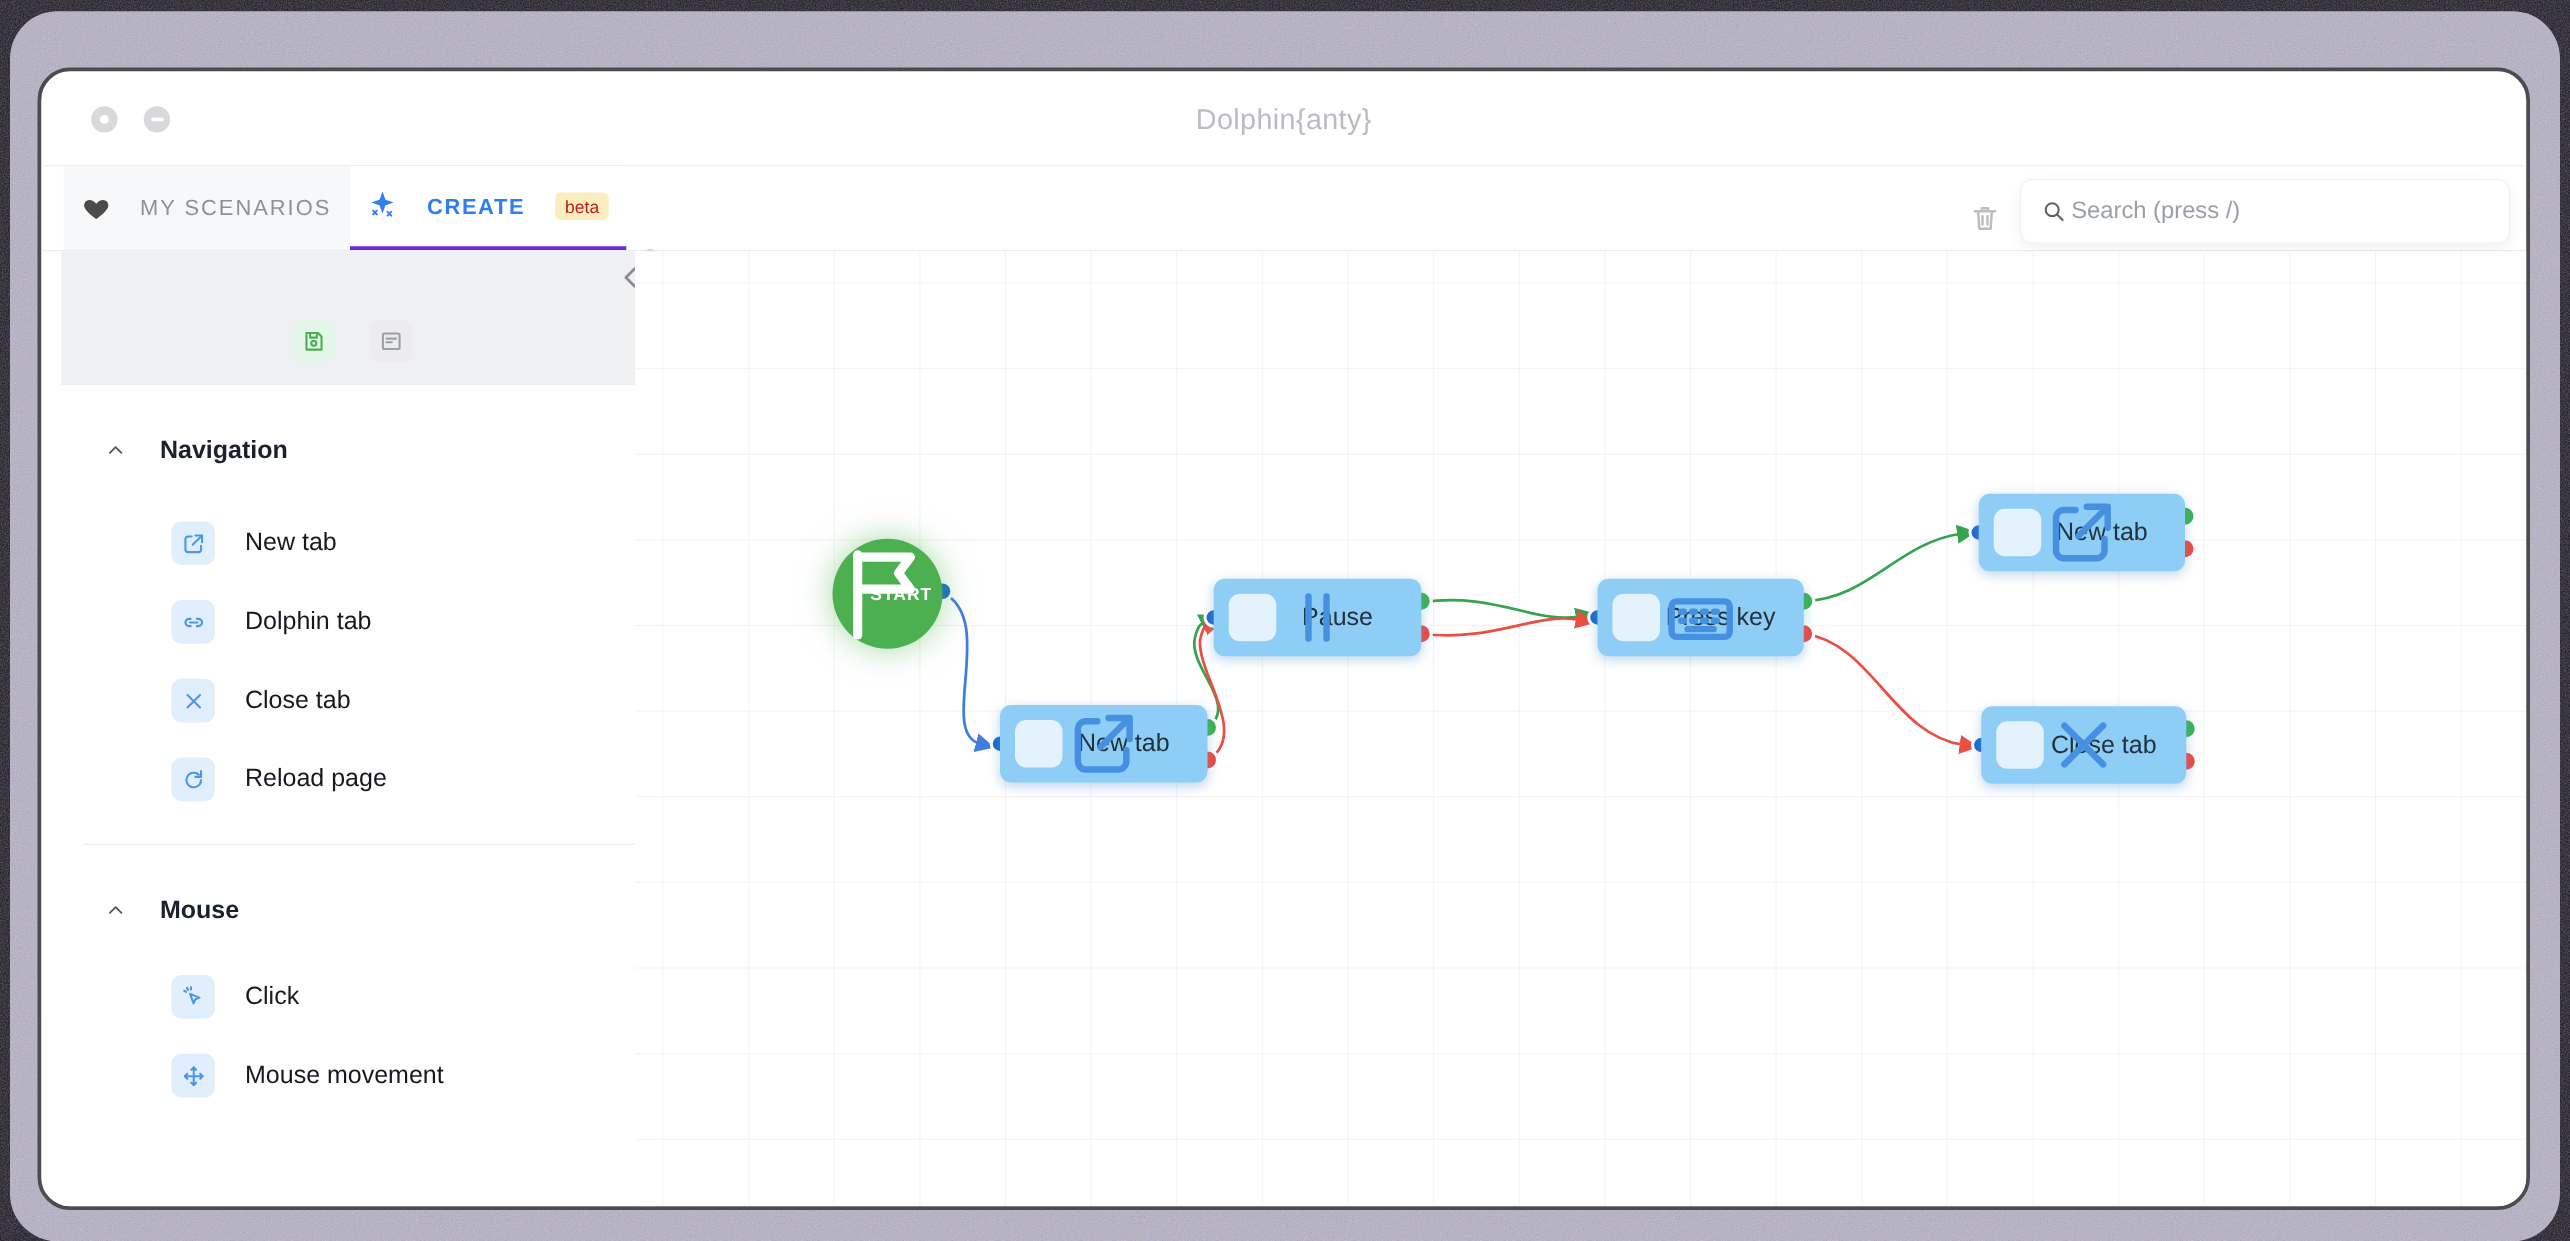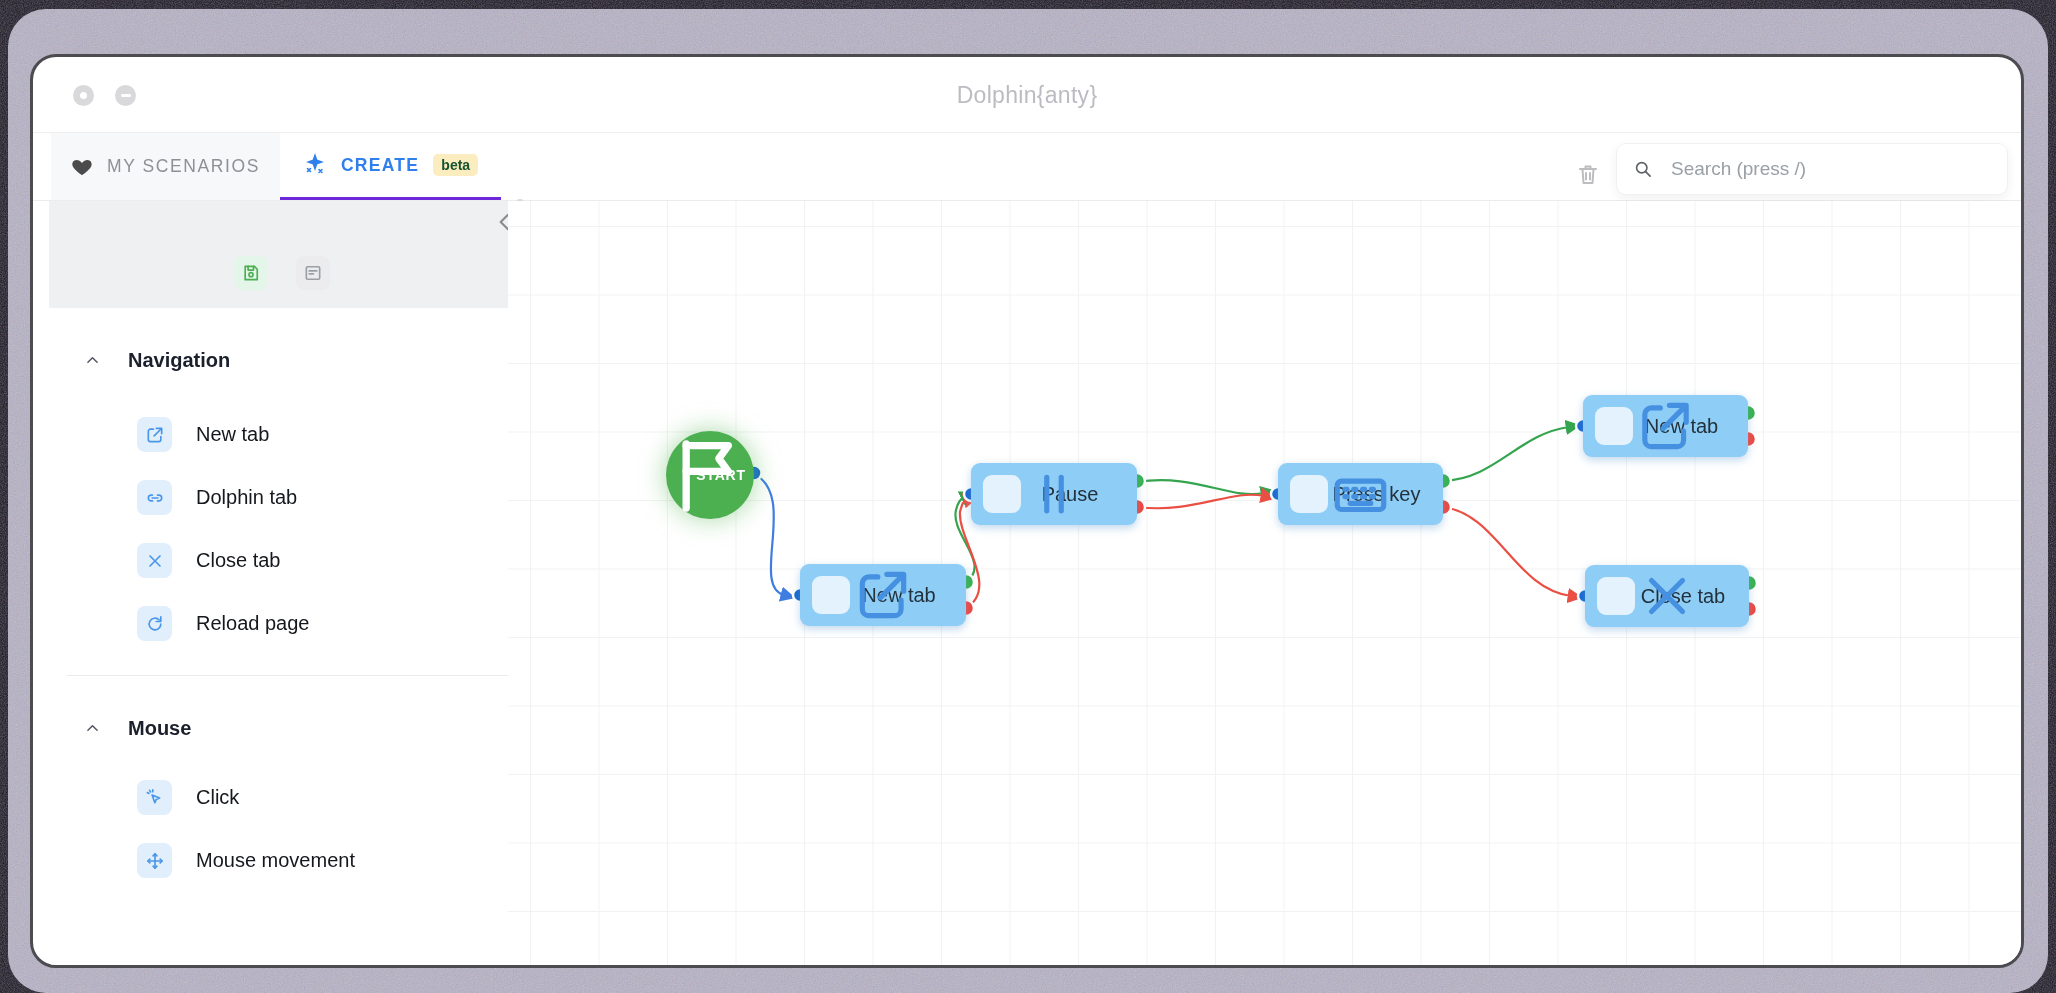--- a/index.html
+++ b/index.html
@@ -15,33 +15,33 @@
   
   .titlebar { position:relative; height:76px; border-bottom:1px solid #eeeeef; }
   .win-title { position:absolute; left:0; right:0; top:25px; text-align:center; font-size:23px; color:#bcbbc2; letter-spacing:.3px; }
   .tl-dot { position:absolute; top:28px; width:21px; height:21px; border-radius:50%; background:#d9d9dc; display:flex; align-items:center; justify-content:center; }
   .tl-close { left:40px; } .tl-min { left:82px; }
   .tl-glyph-dot { width:7px; height:7px; border-radius:50%; background:#fff; }
   .tl-glyph-bar { width:10px; height:3px; border-radius:2px; background:#fff; }
 
   
   .header { position:relative; height:68px; border-bottom:1px solid #ececee; }
-  .tab { position:absolute; top:0; height:100%; display:flex; align-items:center; justify-content:center; gap:14px; cursor:pointer; }
+  .tab { position:absolute; top:0; height:100%; display:flex; align-items:center; justify-content:center; gap:24px; cursor:pointer; }
   .tab-scenarios { left:18px; width:229px; background:#f7f8f9; }
   .tab-scenarios .tab-label { font-size:17.5px; font-weight:500; color:#8d9196; letter-spacing:1.6px; }
   .tab-create { left:247px; width:221px; background:#fff; border-bottom:3px solid #6d28d9; }
   .tab-create .tab-label { font-size:17.5px; font-weight:600; color:#2f80ed; letter-spacing:1.3px; }
-  .beta { background:#fcedc0; color:#14532d; font-size:14px; font-weight:700; padding:3px 8px; border-radius:5px; }
+  .beta { background:#fcedc0; color:#b91c1c; font-size:14px; font-weight:400; padding:3px 8px; border-radius:5px; }
   .icon { display:inline-flex; align-items:center; justify-content:center; }
   .icon svg { width:100%; height:100%; }
   .i22 { width:22px; height:22px; } .i24 { width:24px; height:24px; } .i20 { width:20px; height:20px; }
   .heart { color:#4b4b4b; } .sparkles { color:#2f80ed; }
   .trash { position:absolute; left:1543px; top:28px; width:24px; height:26px; color:#bdbdbf; cursor:pointer; }
   .searchbox { position:absolute; left:1583px; top:10px; width:392px; height:52px; background:#fff; border:1px solid #f1f1f2;
-               border-radius:10px; box-shadow:0 4px 12px rgba(0,0,0,.06); display:flex; align-items:center; padding:0 16px; gap:18px; }
+               border-radius:10px; box-shadow:0 4px 12px rgba(0,0,0,.06); display:flex; align-items:center; padding:0 16px; gap:4px; }
   .searchbox .icon { color:#5f6368; flex:none; }
   .searchbox input { border:none; outline:none; flex:1; font-size:19px; color:#202124; font-family:inherit; background:transparent; }
   .searchbox input::placeholder { color:#9aa0a6; }
 
   
   .main { position:absolute; left:0; right:0; top:144px; bottom:0; }
   .sidebar { position:absolute; left:16px; top:0; width:475px; height:100%; background:#fff; }
   .sidebar-top { position:relative; height:107px; background:#eef0f2; }
   .chip { position:absolute; top:55px; width:34px; height:34px; border-radius:8px; display:flex; align-items:center; justify-content:center; cursor:pointer; }
   .chip-save { left:185px; background:#e4f5e9; color:#4caf50; }

